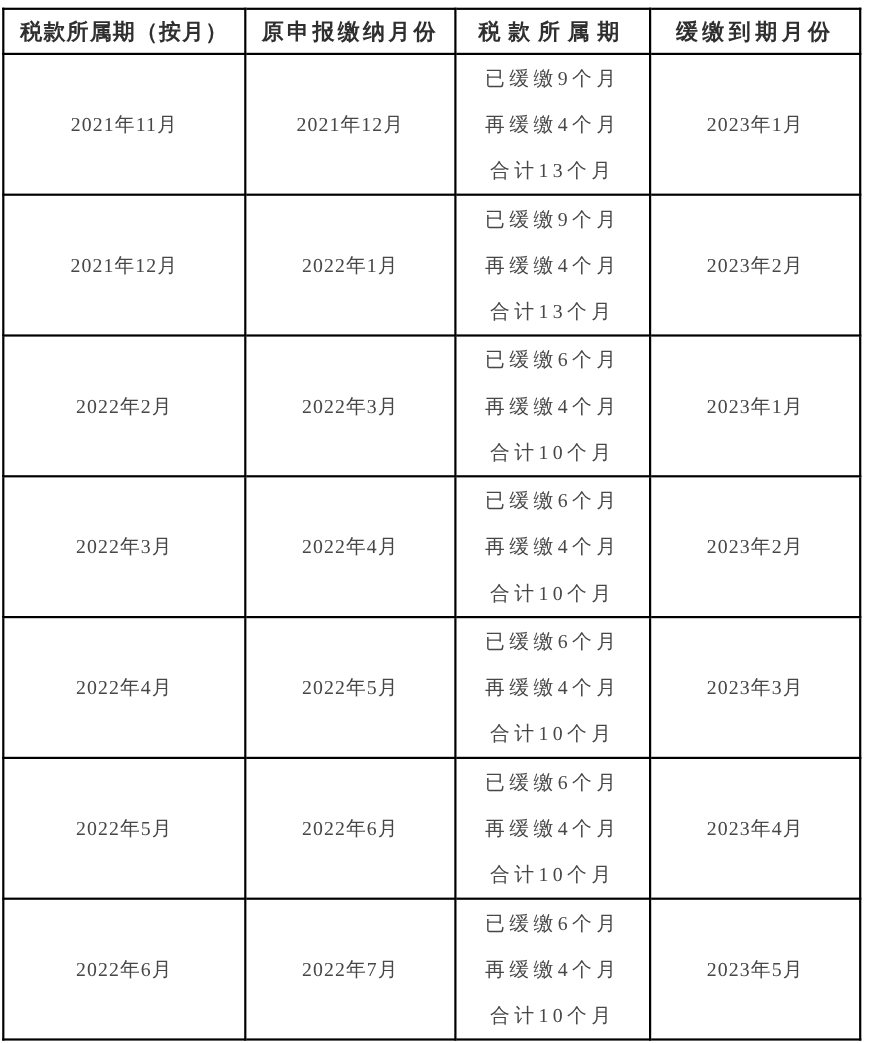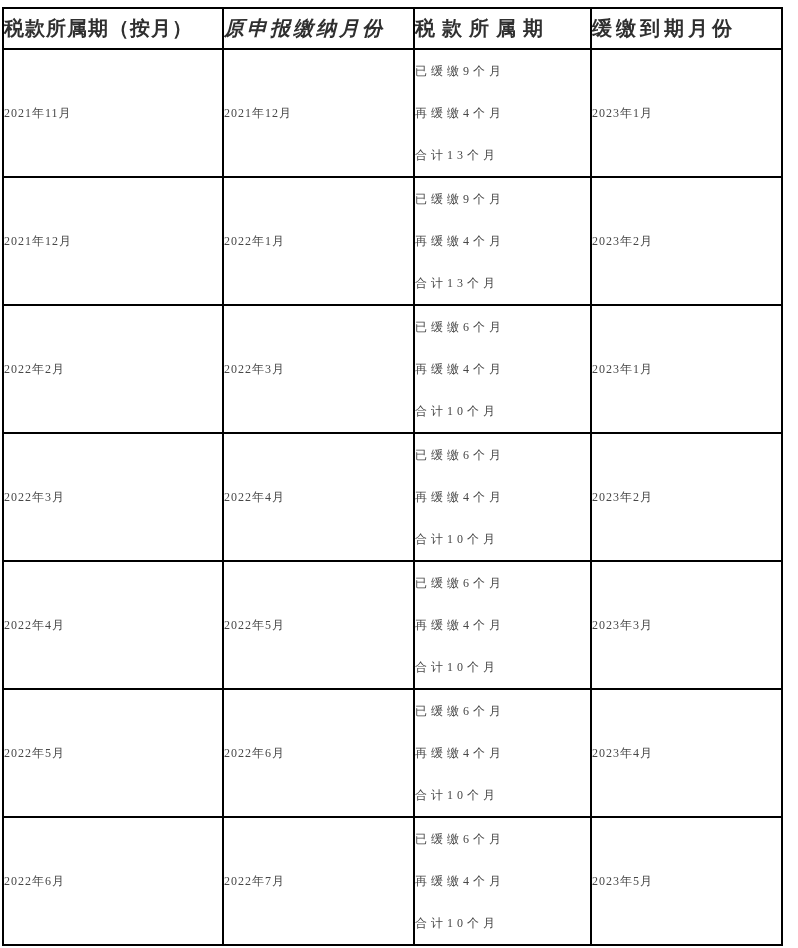--- a/index.html
+++ b/index.html
@@ -21,47 +21,47 @@
     position: absolute;
     left: 2px;
     top: 7px;
     width: 779px;
     border-collapse: collapse;
     table-layout: fixed;
   }
   table.tax-table th,
   table.tax-table td {
     border: 2px solid #000000;
-    text-align: left;
+    text-align: center;
     vertical-align: middle;
     padding: 0;
     overflow: hidden;
   }
   table.tax-table thead tr {
     height: 41px;
   }
   table.tax-table tbody tr {
     height: 126px;
   }
   th {
     font-size: 20px;
     font-weight: bold;
     color: #2f2f2f;
     white-space: nowrap;
   }
   td {
-    font-size: 12px;
+    font-size: 18px;
     font-weight: normal;
     color: #474747;
     letter-spacing: 1px;
     white-space: nowrap;
   }
   
   .h-col1 { letter-spacing: 1px; }
-  .h-col2 { letter-spacing: 3px; font-style: italic; }
+  .h-col2 { letter-spacing: 3px; }
   .h-col3 { letter-spacing: 7px; }
   .h-col4 { letter-spacing: 4px; margin-top: 20px; }
   .deferral-line {
     line-height: 42px;
     letter-spacing: 4px;
     white-space: nowrap;
   }
   col.c1 { width: 220px; }
   col.c2 { width: 191px; }
   col.c3 { width: 177px; }

